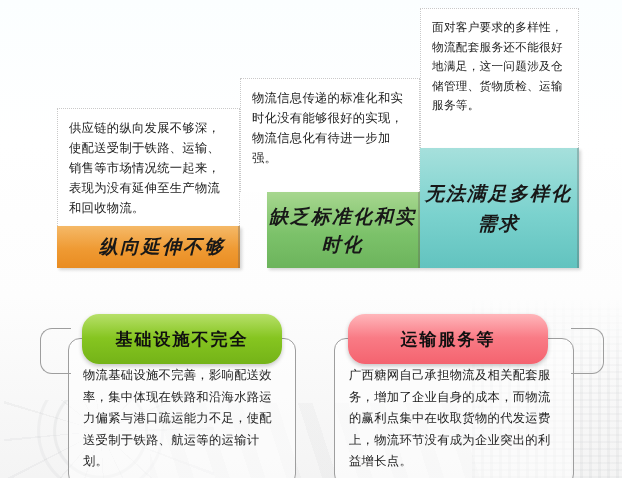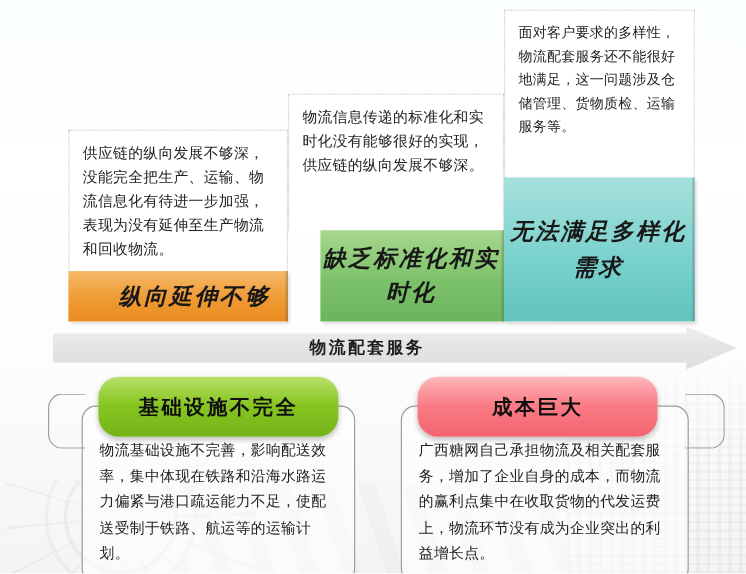--- a/index.html
+++ b/index.html
@@ -242,46 +242,42 @@
 
 <div id="canvas">
 
   <div class="wm" id="wm-skyline"></div>
   <div class="wm" id="wm-wheel"></div>
   <div class="wm" id="wm-road"></div>
 
   <div id="columns">
 
     <div class="column" id="col-vertical">
-      <div class="col-note">供应链的纵向发展不够深，没能完全把生产、运输、物流信息化有待进一步加强，表现为没有延伸至生产物流和回收物流。</div>
+      <div class="col-note">供应链的纵向发展不够深，使配送受制于铁路、运输、销售等市场情况统一起来，表现为没有延伸至生产物流和回收物流。</div>
       <div class="col-head">纵向延伸不够</div>
     </div>
 
     <div class="column" id="col-standard">
-      <div class="col-note">物流信息传递的标准化和实时化没有能够很好的实现，供应链的纵向发展不够深。</div>
+      <div class="col-note">物流信息传递的标准化和实时化没有能够很好的实现，物流信息化有待进一步加强。</div>
       <div class="col-head">缺乏标准化和实时化</div>
     </div>
 
     <div class="column" id="col-demand">
       <div class="col-note">面对客户要求的多样性，物流配套服务还不能很好地满足，这一问题涉及仓储管理、货物质检、运输服务等。</div>
       <div class="col-head">无法满足多样化需求</div>
     </div>
 
   </div>
 
-  <div id="arrow-band">
-    <div id="arrow-shape"></div>
-    <div id="arrow-label">物流配套服务</div>
-  </div>
 
   <div class="panel" id="panel-infra">
     <div class="panel-connector"></div>
     <div class="panel-body">物流基础设施不完善，影响配送效率，集中体现在铁路和沿海水路运力偏紧与港口疏运能力不足，使配送受制于铁路、航运等的运输计划。</div>
     <div class="panel-pill">基础设施不完全</div>
   </div>
 
   <div class="panel" id="panel-cost">
     <div class="panel-connector"></div>
     <div class="panel-body">广西糖网自己承担物流及相关配套服务，增加了企业自身的成本，而物流的赢利点集中在收取货物的代发运费上，物流环节没有成为企业突出的利益增长点。</div>
-    <div class="panel-pill">成本巨大</div>
+    <div class="panel-pill">运输服务等</div>
   </div>
 
 </div>
 
 </body></html>

